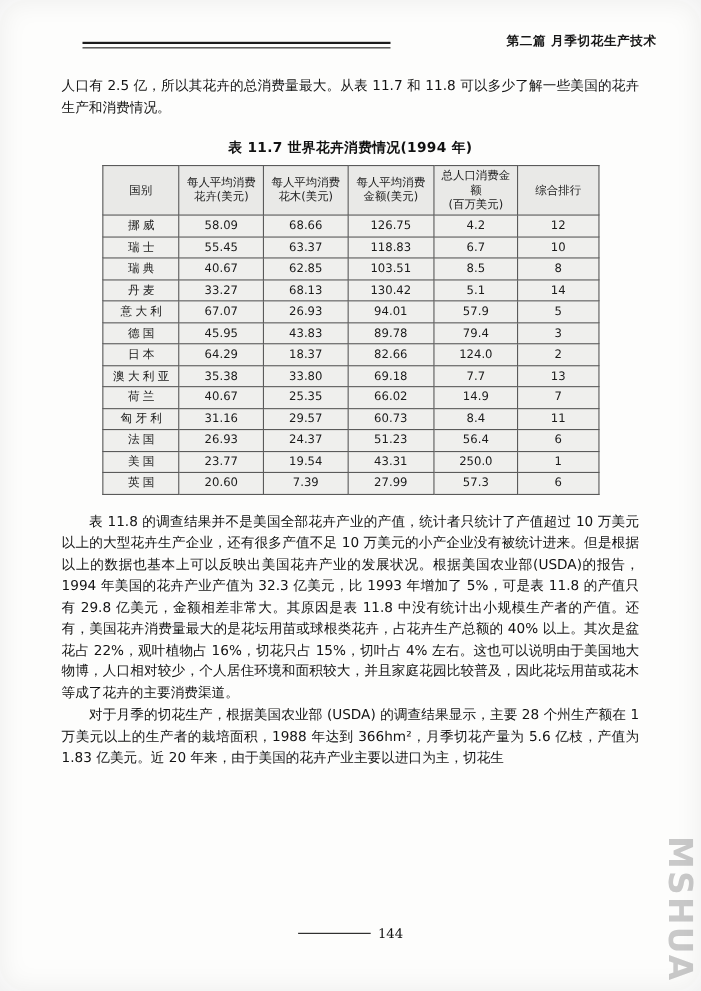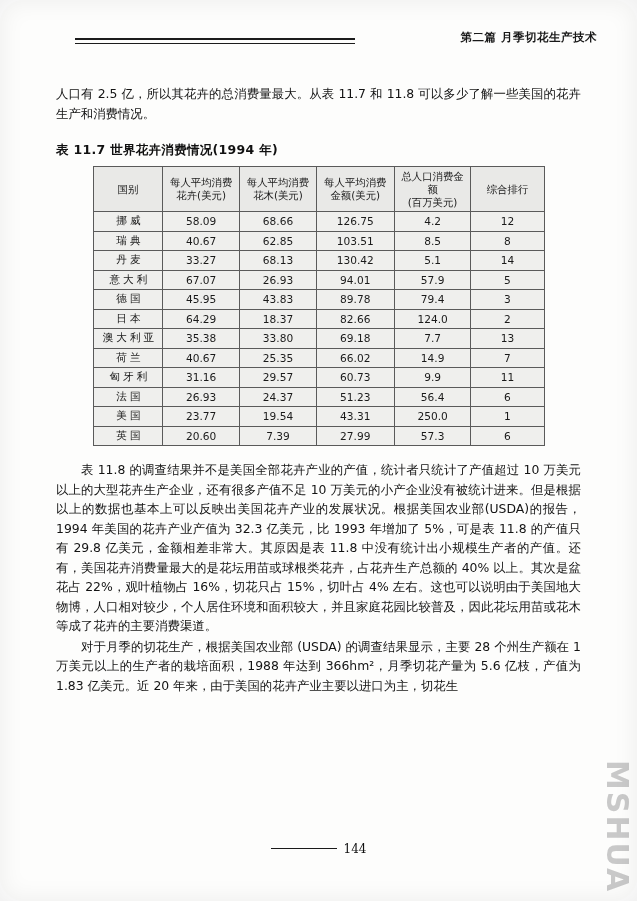--- a/index.html
+++ b/index.html
@@ -45,40 +45,41 @@
     font-size: 11.5px;
     font-weight: bold;
     letter-spacing: 0.5px;
     font-family: "DejaVu Serif", "Liberation Serif", serif;
     color: #181818;
     white-space: nowrap;
   }
   
   .content {
     position: absolute;
-    top: 84px;
+    top: 68px;
     left: 56px;
     width: 525px;
   }
   p.para {
     margin: 0 0 1px 0;
     font-size: 12.4px;
     line-height: 19.5px;
     text-align: justify;
     font-family: "DejaVu Sans", "Liberation Sans", sans-serif;
     color: #131313;
   }
   p.indent {
     text-indent: 25px;
   }
   
   .table-wrap {
     margin: 19px 0 14px 0;
   }
   .table-caption {
+    text-align: center;
     font-size: 12.5px;
     font-weight: bold;
     margin-bottom: 7px;
     font-family: "DejaVu Sans", "Liberation Sans", sans-serif;
     letter-spacing: 0.3px;
   }
   table.data {
     border-collapse: collapse;
     width: 452px;
     margin: 0 auto;
@@ -197,20 +198,28 @@
         <tbody>
           <tr>
             <td class="country">挪威</td>
             <td>58.09</td>
             <td>68.66</td>
             <td>126.75</td>
             <td>4.2</td>
             <td>12</td>
           </tr>
           <tr>
+            <td class="country">瑞士</td>
+            <td>55.45</td>
+            <td>63.37</td>
+            <td>118.83</td>
+            <td>6.7</td>
+            <td>10</td>
+          </tr>
+          <tr>
             <td class="country">瑞典</td>
             <td>40.67</td>
             <td>62.85</td>
             <td>103.51</td>
             <td>8.5</td>
             <td>8</td>
           </tr>
           <tr>
             <td class="country">丹麦</td>
             <td>33.27</td>
@@ -257,21 +266,21 @@
             <td>25.35</td>
             <td>66.02</td>
             <td>14.9</td>
             <td>7</td>
           </tr>
           <tr>
             <td class="country">匈牙利</td>
             <td>31.16</td>
             <td>29.57</td>
             <td>60.73</td>
-            <td>9.9</td>
+            <td>8.4</td>
             <td>11</td>
           </tr>
           <tr>
             <td class="country">法国</td>
             <td>26.93</td>
             <td>24.37</td>
             <td>51.23</td>
             <td>56.4</td>
             <td>6</td>
           </tr>

